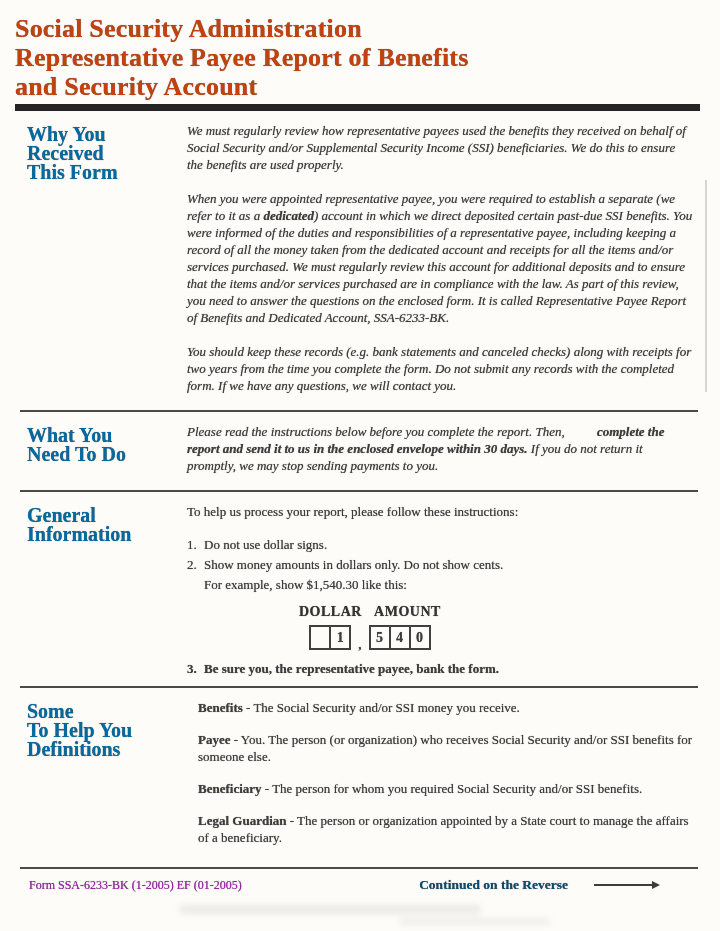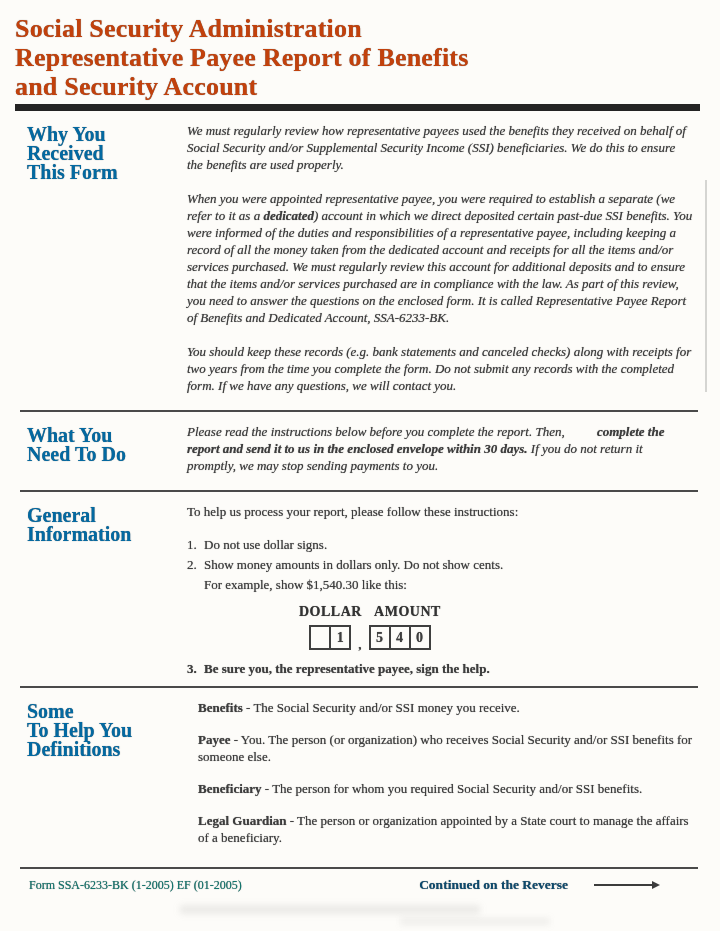--- a/index.html
+++ b/index.html
@@ -41,21 +41,21 @@
   .box {
     width:22px; height:25px; box-sizing:border-box;
     border:2px solid #3f3f3f; margin-left:-2px;
     display:flex; align-items:center; justify-content:center;
     font-weight:bold; font-size:14px; background:#fdfcf9;
   }
   .box:first-child { margin-left:0; }
   .comma { margin:0 7px; font-weight:bold; align-self:flex-end; line-height:10px; }
   .def { margin:0 0 15px 11px; }
   .footer { display:flex; align-items:center; margin:8px 2px 0 14px; }
-  .form-number { font-size:12px; color:#0f766e;text-align:center; }
+  .form-number { font-size:12px; color:#a21caf;text-align:center; }
   .continued { font-weight:bold; font-size:13.5px; margin-left:auto; color:#0c4a6e; }
   .arrow-wrap { margin:0 40px 0 26px; display:flex; align-items:center; }
   
   .scan-line-right { position:absolute; right:13px; top:180px; width:2px; height:212px; background:rgba(110,110,110,0.28); }
   .smudge1 { position:absolute; left:180px; top:905px; width:300px; height:9px; background:rgba(140,140,140,0.16); filter:blur(3px); }
   .smudge2 { position:absolute; left:400px; top:918px; width:150px; height:7px; background:rgba(140,140,140,0.12); filter:blur(3px); }
 </style>
 </head>
 <body>
 
@@ -123,21 +123,21 @@
           <div class="box-group">
             <span class="box">5</span>
             <span class="box">4</span>
             <span class="box">0</span>
           </div>
         </div>
       </div>
 
       <div class="li li-bold">
         <span class="num">3.</span>
-        <span><span style="font-weight: bold;">Be sure you, the representative payee, sign the help.</span></span>
+        <span><span style="font-weight: bold;">Be sure you, the representative payee, bank the form.</span></span>
       </div>
     </div>
   </div>
   <div class="rule-thin"></div>
 
   <div class="section">
     <div class="col-head">
       <div>Some</div>
       <div>To Help You</div>
       <div>Definitions</div>

